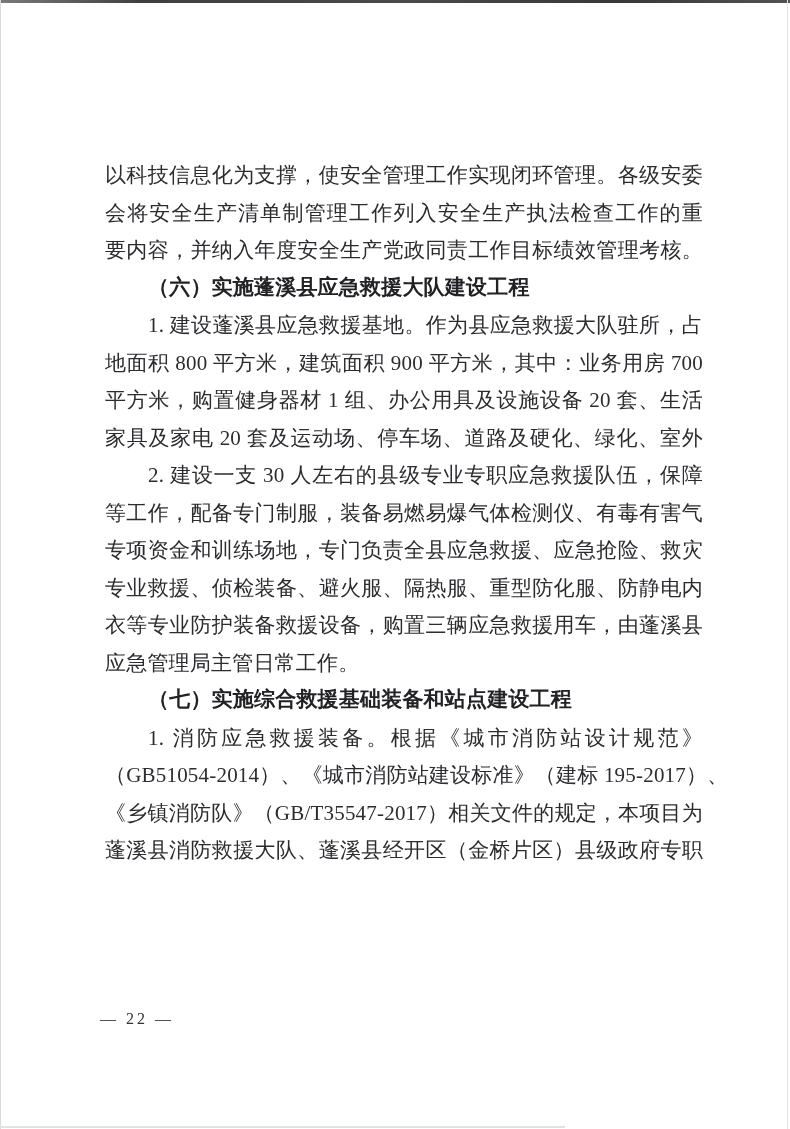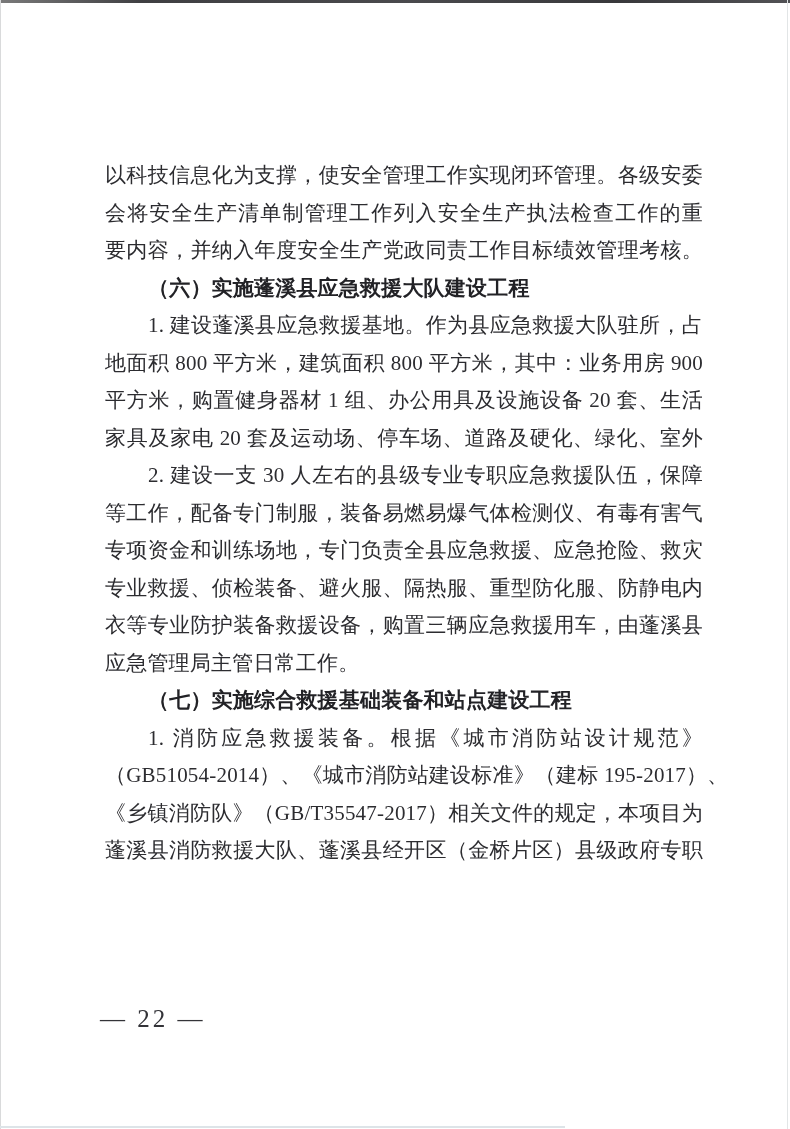--- a/index.html
+++ b/index.html
@@ -46,26 +46,26 @@
     white-space: nowrap;
     text-align: justify;
     text-align-last: justify;
     letter-spacing: 0.2px;
   }
   .noj {
     text-align: left;
     text-align-last: left;
   }
   .indent { padding-left: 43px; }
-  .heading { font-weight: 700; color: #222226; }
+  .heading { font-weight: 700; color: #222226; font-family: Liberation Mono, monospace; }
   .page-footer {
     position: absolute;
     left: 100px;
     top: 1005px;
-    font-size: 25px;
+    font-size: 16px;
     line-height: 28px;
     letter-spacing: 3px;
     color: #333338;
   }
 </style>
 </head>
 <body>
 
 <div class="scan-top"></div>
 <div class="scan-left"></div>
@@ -79,21 +79,21 @@
     <div class="line">会将安全生产清单制管理工作列入安全生产执法检查工作的重</div>
     <div class="line">要内容，并纳入年度安全生产党政同责工作目标绩效管理考核。</div>
   </div>
 
   <div>
     <div class="line heading indent noj">（六）实施蓬溪县应急救援大队建设工程</div>
   </div>
 
   <div>
     <div class="line indent">1. 建设蓬溪县应急救援基地。作为县应急救援大队驻所，占</div>
-    <div class="line">地面积 800 平方米，建筑面积 800 平方米，其中：业务用房 900</div>
+    <div class="line">地面积 800 平方米，建筑面积 900 平方米，其中：业务用房 700</div>
     <div class="line">平方米，购置健身器材 1 组、办公用具及设施设备 20 套、生活</div>
     <div class="line">家具及家电 20 套及运动场、停车场、道路及硬化、绿化、室外</div>
   </div>
 
   <div>
     <div class="line indent">2. 建设一支 30 人左右的县级专业专职应急救援队伍，保障</div>
     <div class="line">等工作，配备专门制服，装备易燃易爆气体检测仪、有毒有害气</div>
     <div class="line">专项资金和训练场地，专门负责全县应急救援、应急抢险、救灾</div>
     <div class="line">专业救援、侦检装备、避火服、隔热服、重型防化服、防静电内</div>
     <div class="line">衣等专业防护装备救援设备，购置三辆应急救援用车，由蓬溪县</div>

